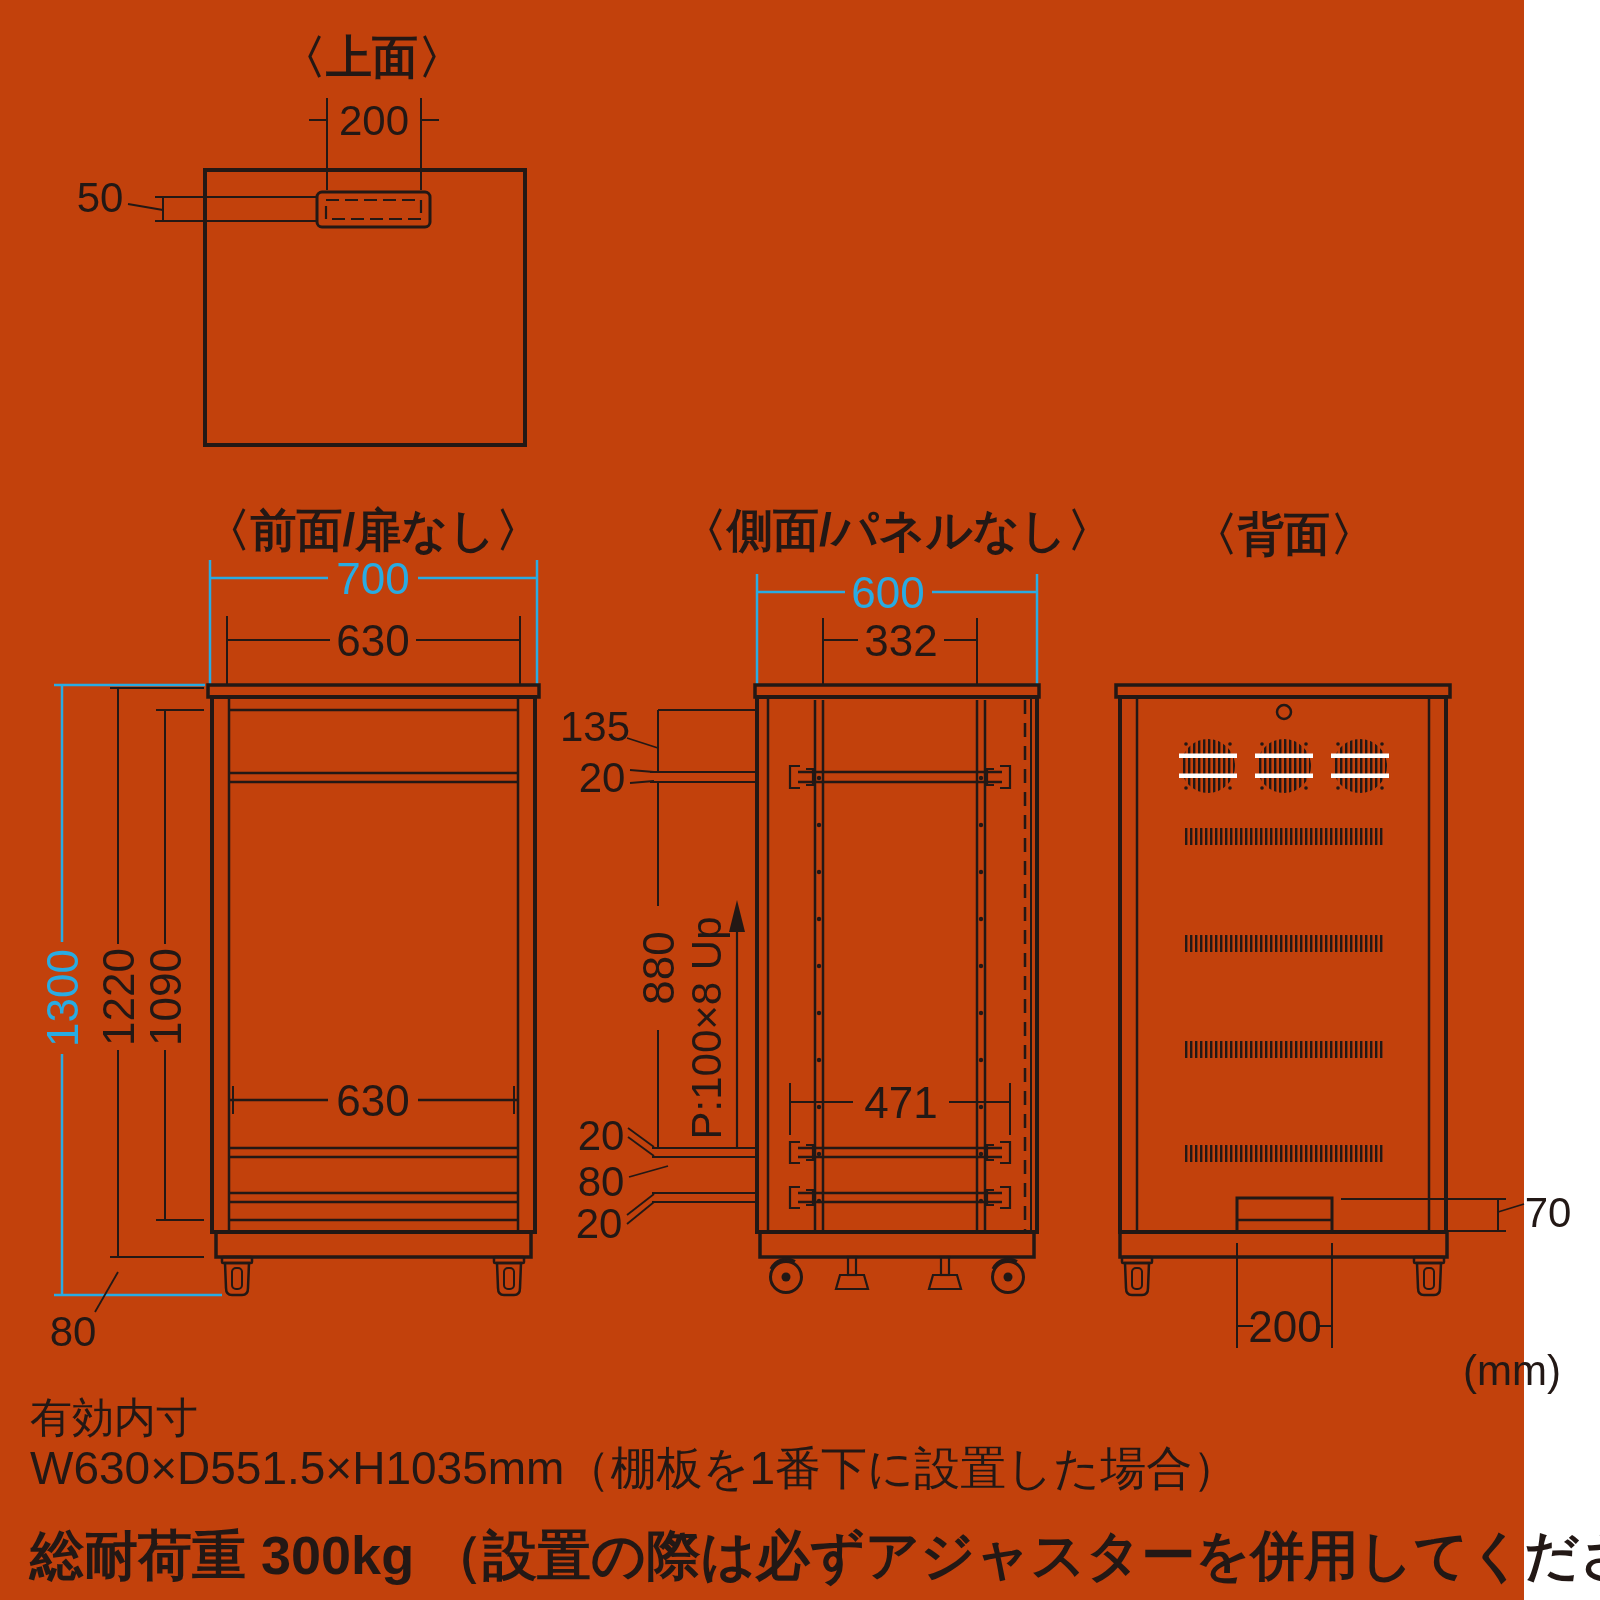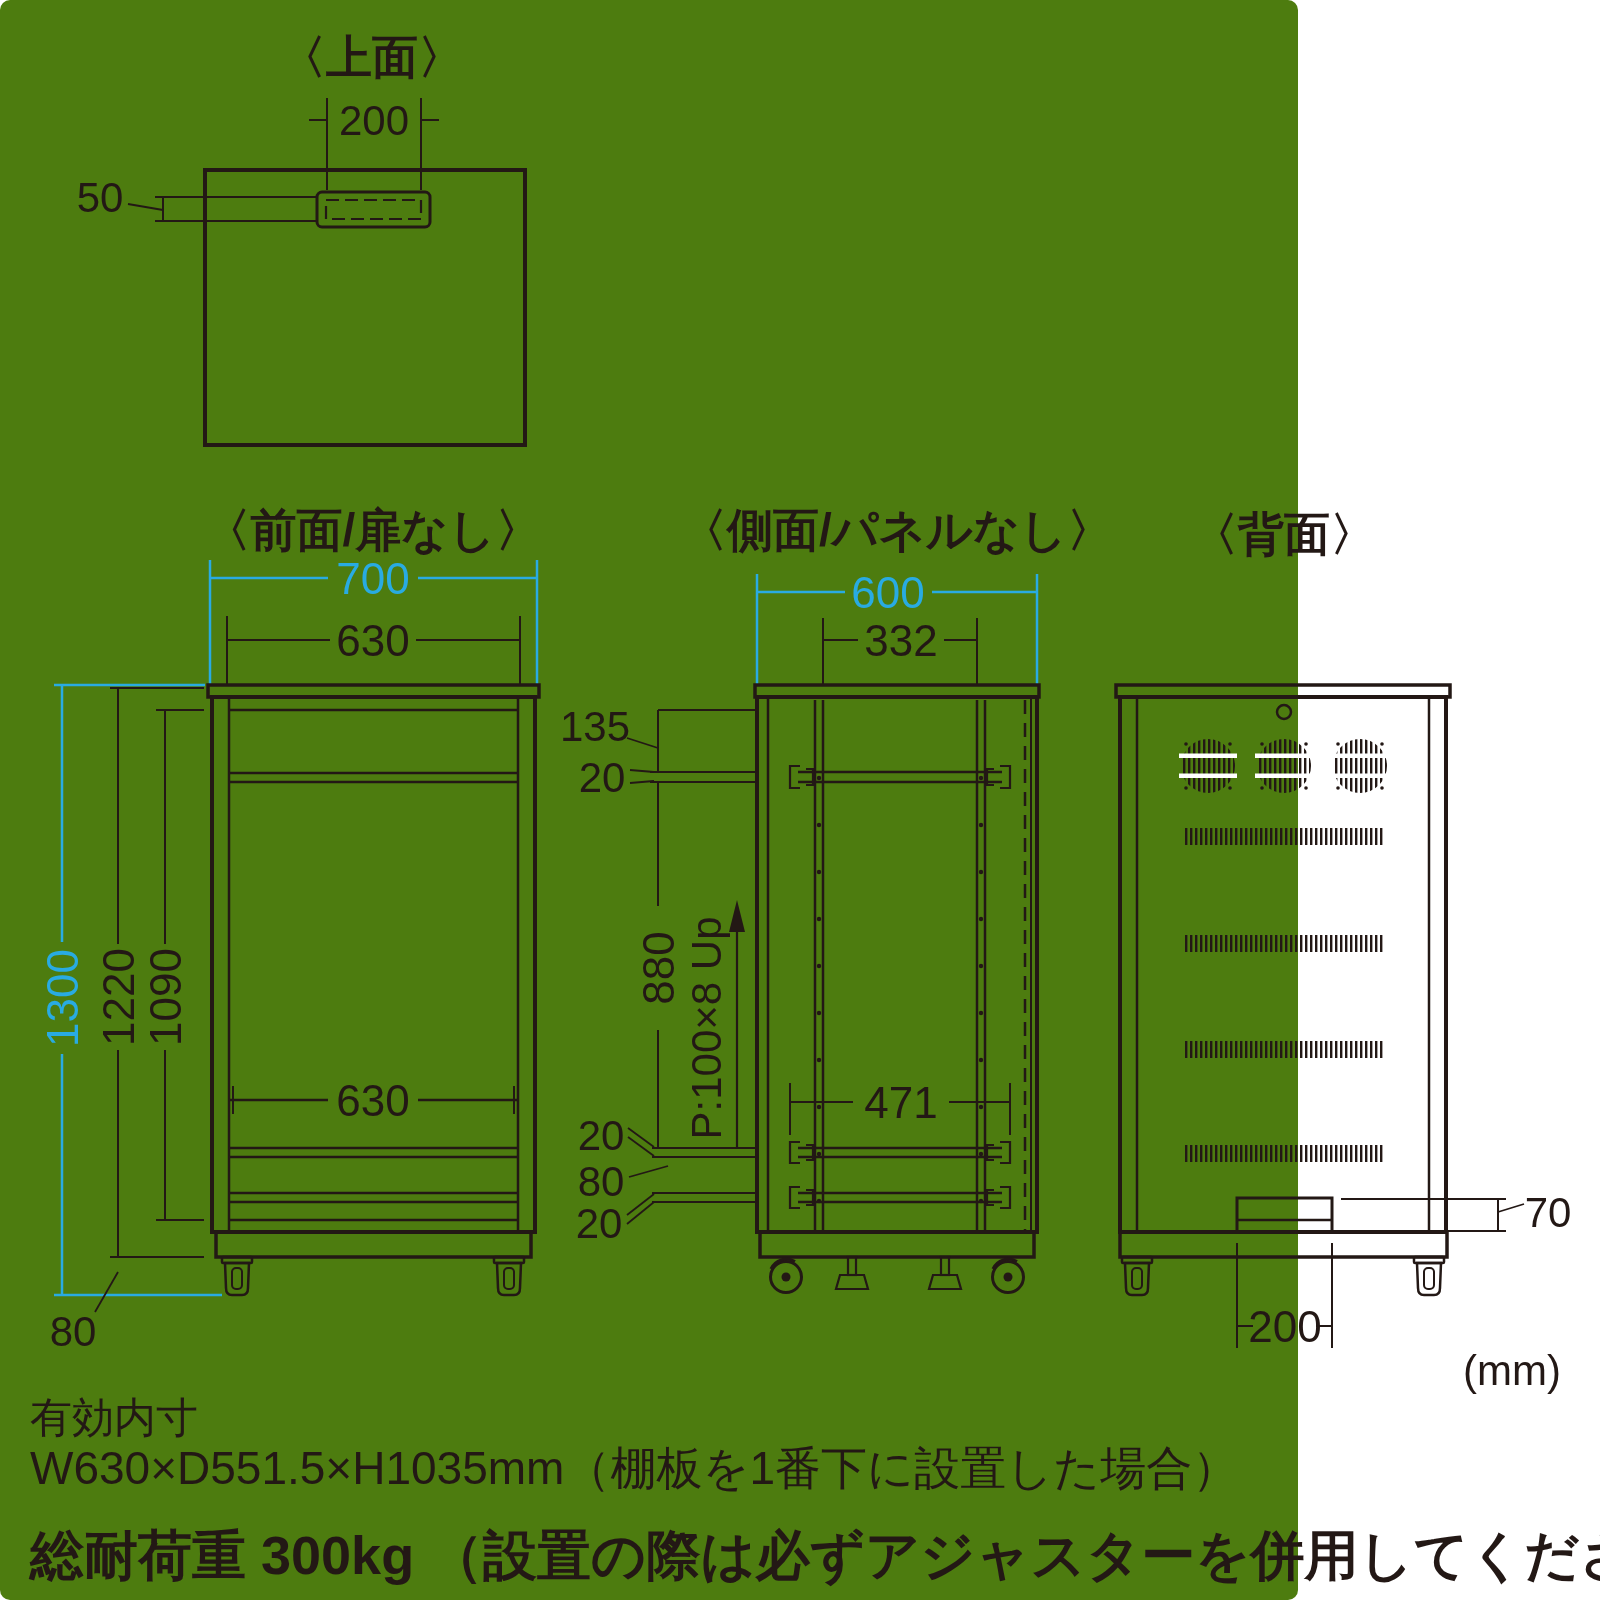--- a/index.html
+++ b/index.html
@@ -1,16 +1,16 @@
 <!DOCTYPE html>
 <html><head>
 <meta charset="utf-8">
 <style>
   html,body{margin:0;padding:0;background:#ffffff;}
-  .page{width:1298px;height:1600px;position:relative;background:#4d7c0f;border-radius:10px;}
+  .page{width:1524px;height:1600px;position:relative;background:#c2410c;}
   svg text{font-family:"Liberation Sans","DejaVu Sans",sans-serif;fill:#231815;}
   .k{stroke:#231815;fill:none;stroke-linecap:butt;}
   .b{stroke:#29ABE2;}
   .fillk{fill:#231815;stroke:none;}
   .w4{stroke-width:4}.w35{stroke-width:3.5}.w3{stroke-width:3}
   .w25{stroke-width:2.5}.w22{stroke-width:2.2}.w2{stroke-width:2}.w18{stroke-width:1.8}
   .t{font-size:46px;font-weight:bold;text-anchor:middle;}
   .d{font-size:42px;text-anchor:middle;dominant-baseline:central;}
   .d44{font-size:44px;}
   .db{fill:#29ABE2;}

